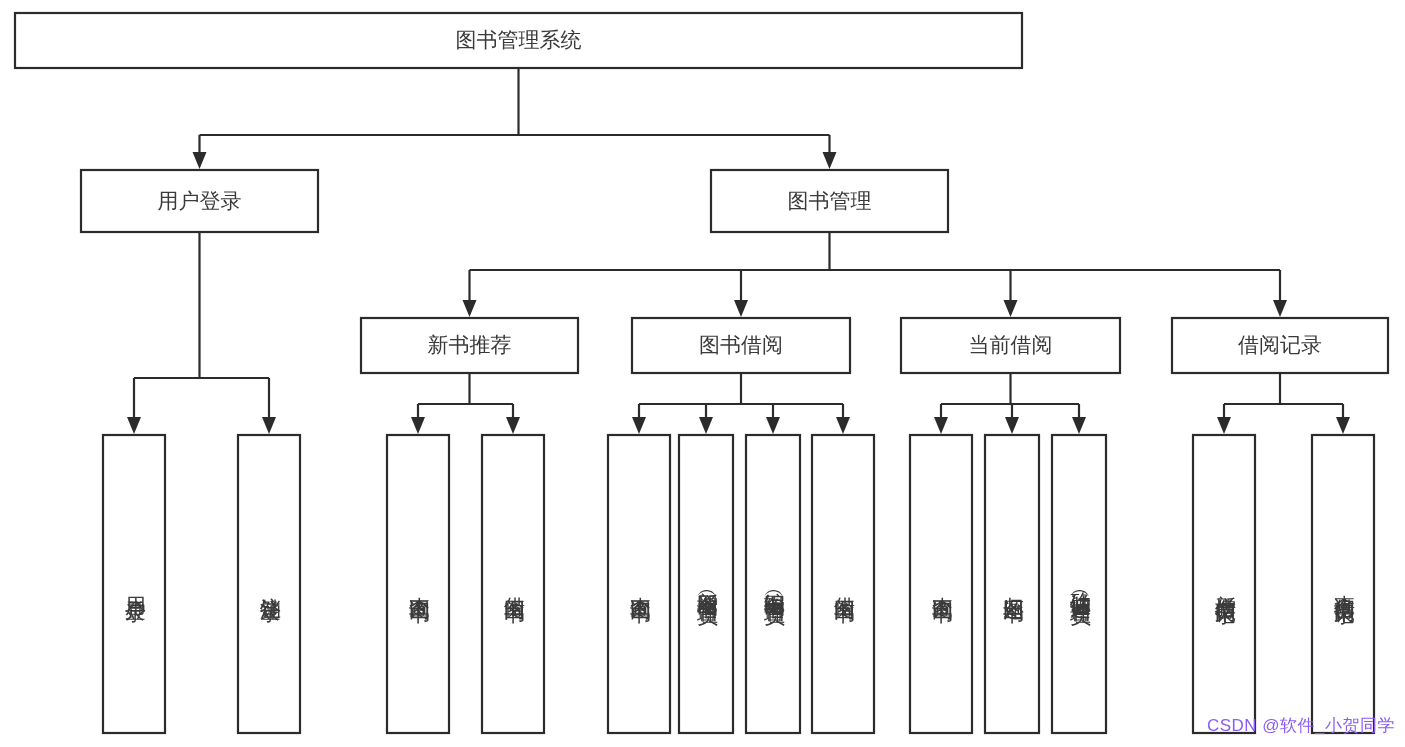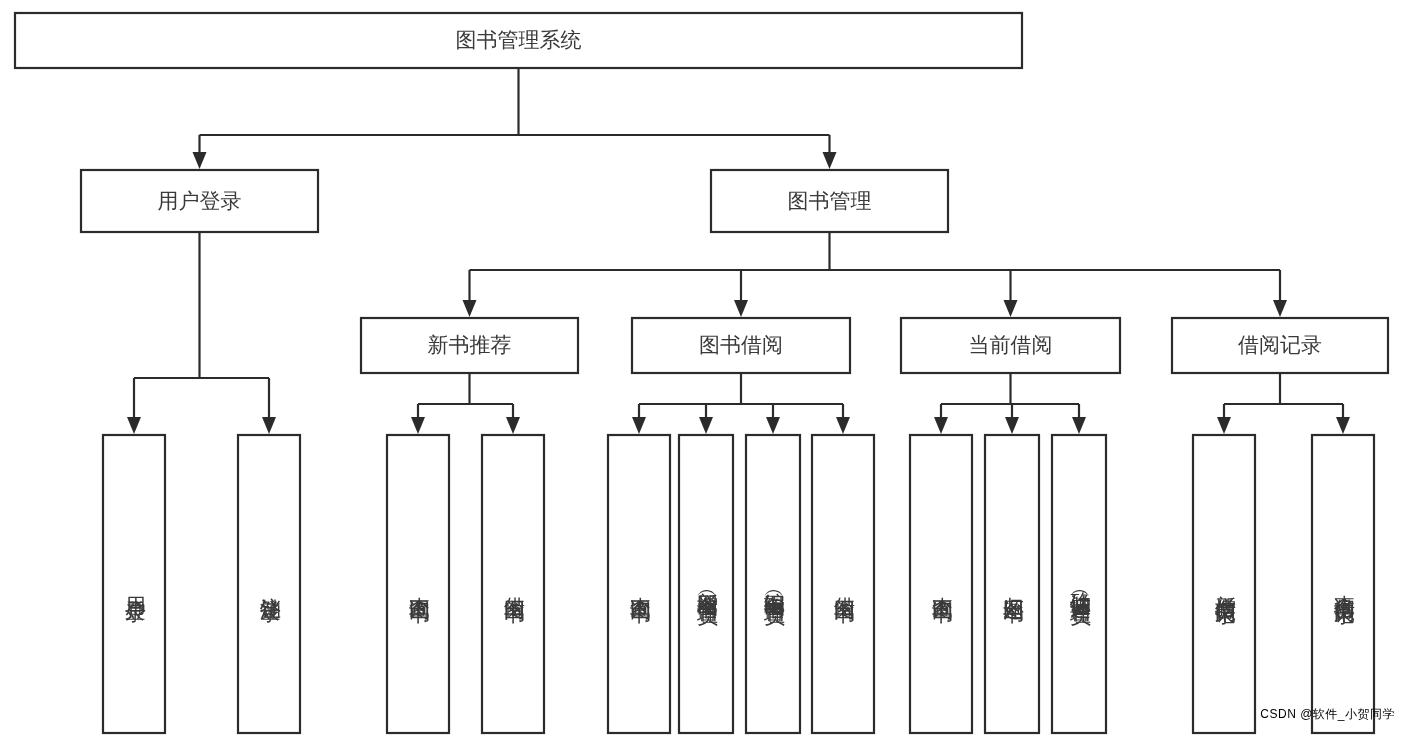--- a/index.html
+++ b/index.html
@@ -55,24 +55,24 @@
     font-size: 21px;
     fill: #3a3a3a;
     writing-mode: vertical-rl;
     text-orientation: upright;
     letter-spacing: 2px;
     dominant-baseline: middle;
   }
   .watermark-text {
     position: absolute;
     right: 10px;
-    bottom: 24px;
-    font-family: "Liberation Sans", "DejaVu Sans", sans-serif;
-    font-size: 12px;
-    color: #000000;
+    bottom: 10px;
+    font-family: "Liberation Sans", "DejaVu Sans", sans-serif;
+    font-size: 17px;
+    color: #8b5cf6;
     white-space: nowrap;
     letter-spacing: 0.5px;
     user-select: none;
   }
 </style>
 </head>
 <body>
 
 <div id="diagram-root">
   <svg class="diagram-canvas" viewBox="0 0 1405 747">

